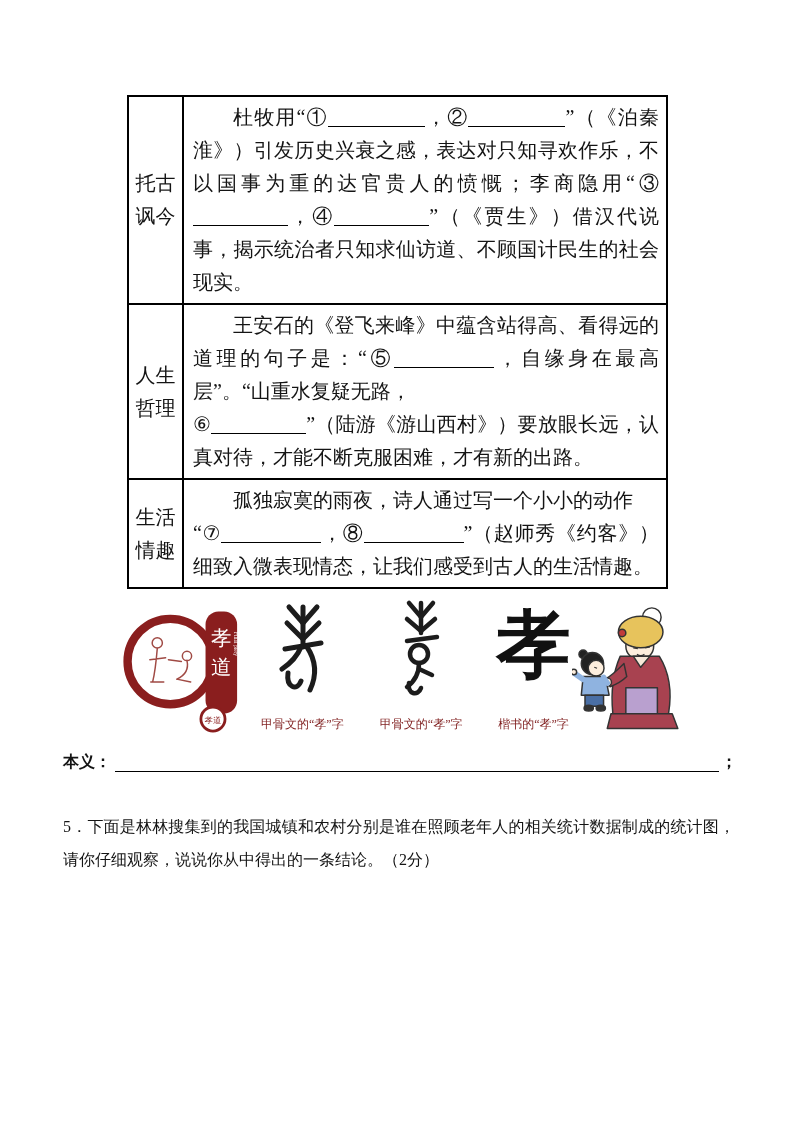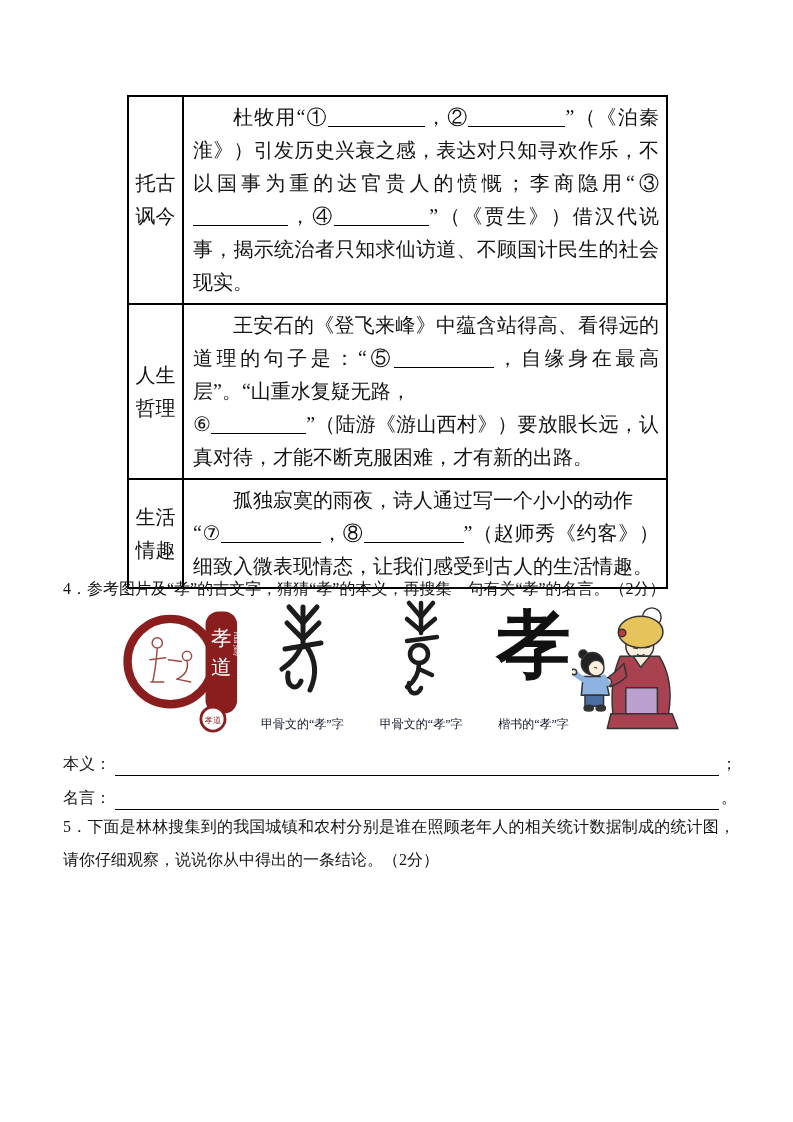--- a/index.html
+++ b/index.html
@@ -22,26 +22,26 @@
   .blank { display:inline-block; border-bottom:1px solid #000; height:17px;
     vertical-align:-3px; }
   
   .tblock { position:absolute; font-size:16px; line-height:33px; text-align:justify; }
   .indent { text-indent:2em; }
   
   .image-strip { position:absolute; left:122px; top:597px; width:560px; height:150px;
     display:flex; align-items:flex-start; }
   .glyph-block { display:flex; flex-direction:column; align-items:center;
     justify-content:space-between; height:134px; }
-  .caption { font-size:12px; line-height:14px; white-space:nowrap; color:#0f172a; }
+  .caption { font-size:12px; line-height:14px; white-space:nowrap; color:#7f1d1d; }
   .kai-char { font-size:74px; font-weight:bold; line-height:96px;
     font-family:"Liberation Serif","DejaVu Serif",serif; color:#111; }
   
   .fill-row { position:absolute; left:63px; width:674px; display:flex;
-    align-items:flex-end; font-size:16px; line-height:24px; height:26px; }
+    font-size:16px; line-height:24px; height:26px;font-weight:bold; }
   .fill-row .lbl { white-space:nowrap; padding-right:4px; }
   .fill-line { flex:1; border-bottom:1px solid #000; height:22px; }
   .fill-row .punct { padding-left:2px; }
 </style>
 </head>
 <body>
 
 <div class="page">
 
   <table class="poetry">
@@ -70,21 +70,20 @@
         <div>情趣</div>
       </td>
       <td class="cellcontent">
         <p>孤独寂寞的雨夜，诗人通过写一个小小的动作<br>“⑦<span class="blank" style="width: 100px;"></span>，⑧<span class="blank" style="width: 100px;"></span>”（赵师秀《约客》）细致入微表现情态，让我们感受到古人的生活情趣。</p>
       </td>
     </tr>
   </tbody>
     </table>
 
 
-  <div class="tblock" style="left:63px; top:572px; width:672px;">4．参考图片及“孝”的古文字，猜猜“孝”的本义，再搜集一句有关“孝”的名言。（2分）</div>
 
   <div class="image-strip">
 
     <svg width="128" height="142" viewBox="0 0 128 142">
       <circle cx="52" cy="64" r="46" fill="none" stroke="#8a1e1e" stroke-width="9"></circle>
       <g fill="none" stroke="#a04a44" stroke-width="1.6" stroke-linecap="round">
         <circle cx="38" cy="44" r="5.5"></circle>
         <path d="M38,50 C37,62 36,74 33,86 M30,62 L47,60 M31,86 L45,86"></path>
         <circle cx="70" cy="58" r="5"></circle>
         <path d="M70,63 C72,72 68,79 59,83 M59,83 L74,86 M64,64 L50,62"></path>
@@ -164,21 +163,16 @@
       </g>
     </svg>
   </div>
 
   <div class="fill-row" style="top:750px;">
     <span class="lbl">本义：</span>
     <span class="fill-line"></span>
     <span class="punct">；</span>
   </div>
 
-  <div class="fill-row" style="top:784px;">
-    <span class="lbl">名言：</span>
-    <span class="fill-line"></span>
-    <span class="punct">。</span>
-  </div>
 
   <div class="tblock" style="left:63px; top:810px; width:672px;">5．下面是林林搜集到的我国城镇和农村分别是谁在照顾老年人的相关统计数据制成的统计图，请你仔细观察，说说你从中得出的一条结论。（2分）</div>
 
 </div>
 
 </body></html>

